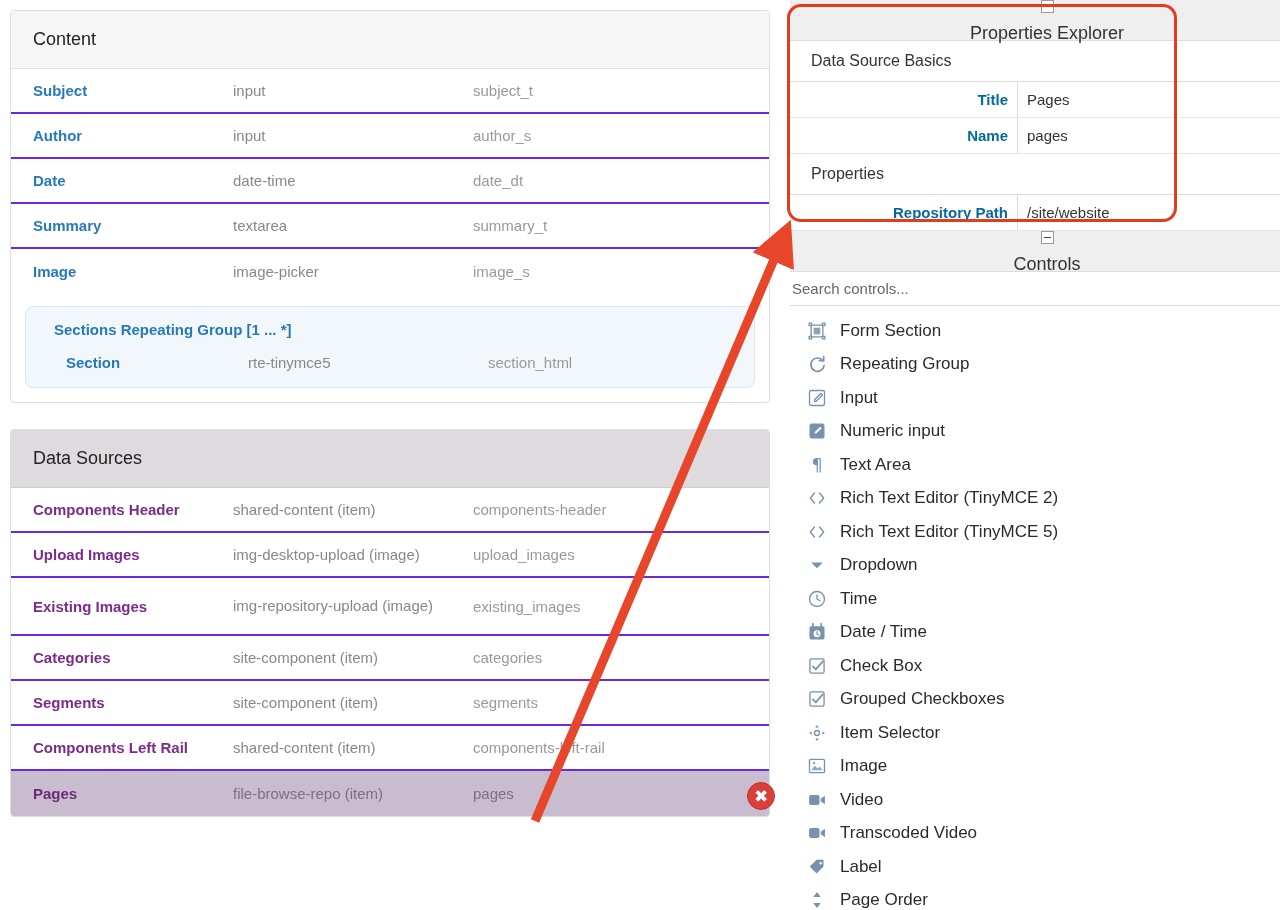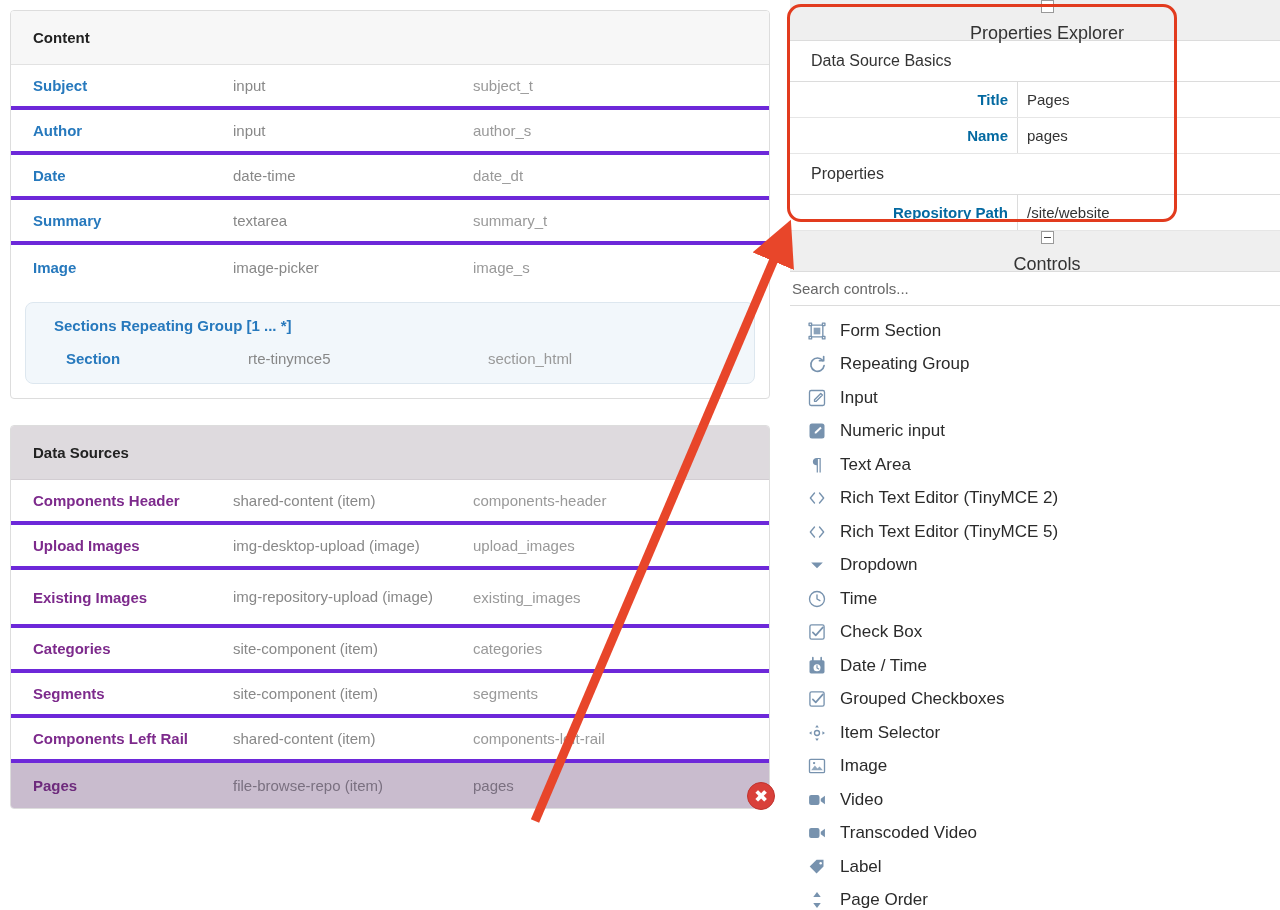--- a/index.html
+++ b/index.html
@@ -22,32 +22,32 @@
 
   .panel {
     background: #fff;
     border: 1px solid #dddddd;
     border-radius: 4px;
     margin-bottom: 26px;
     overflow: hidden;
   }
   .panel-head {
     padding: 18px 22px;
-    font-size: 15px;
-    font-weight: bold;
+    font-size: 18px;
+    font-weight: normal;
     color: #222;
     border-bottom: 1px solid #e2e2e2;
   }
   .panel-head.content-head { background: #f7f7f7; }
   .panel-head.ds-head { background: #dedade; border-bottom: 1px solid #d2cdd2; }
 
   .frow {
     display: flex;
     align-items: center;
-    border-bottom: 4px solid #6d28d9;
+    border-bottom: 2px solid #6d28d9;
     min-height: 45px;
     padding: 0 0 0 22px;
   }
   .frow:last-child { border-bottom: none; }
   .fname { width: 200px; font-size: 15px; font-weight: bold; }
   .fname.blue { color: #2779bd; }
   .fname.purple { color: #7d2a8c; }
   .ftype { width: 240px; font-size: 15px; color: #888888; }
   .fid { flex: 1; font-size: 15px; color: #999999; }
 
@@ -372,36 +372,36 @@
             <svg width="20" height="20" viewBox="0 0 24 24" fill="none" stroke="currentColor" stroke-width="1.6" stroke-linecap="round" stroke-linejoin="round">
               <circle cx="12" cy="12" r="9"></circle>
               <path d="M12 7v5l3.5 2"></path>
             </svg>
           </span>
           <span>Time</span>
         </div>
         <div class="ctrl-item">
           <span class="ctrl-icon">
             <svg width="20" height="20" viewBox="0 0 24 24" fill="none" stroke="currentColor" stroke-width="1.6" stroke-linecap="round" stroke-linejoin="round">
-              <rect x="3.5" y="3.5" width="17" height="17" rx="2"></rect>
-              <path d="M7 12.5l3.5 3.5L19 6.5" stroke-width="2"></path>
-            </svg>
-          </span>
-          <span>Check Box</span>
-        </div>
-        <div class="ctrl-item">
-          <span class="ctrl-icon">
-            <svg width="20" height="20" viewBox="0 0 24 24" fill="none" stroke="currentColor" stroke-width="1.6" stroke-linecap="round" stroke-linejoin="round">
               <rect x="3" y="5" width="18" height="16" rx="2" fill="currentColor" stroke="none"></rect>
               <path d="M7 2v4M17 2v4" stroke="currentColor" stroke-width="2"></path>
               <circle cx="12" cy="14" r="4.2" fill="#ffffff" stroke="none"></circle>
               <path d="M12 11.5v2.8l2 1.2" stroke="currentColor" stroke-width="1.4"></path>
             </svg>
           </span>
           <span>Date / Time</span>
+        </div>
+        <div class="ctrl-item">
+          <span class="ctrl-icon">
+            <svg width="20" height="20" viewBox="0 0 24 24" fill="none" stroke="currentColor" stroke-width="1.6" stroke-linecap="round" stroke-linejoin="round">
+              <rect x="3.5" y="3.5" width="17" height="17" rx="2"></rect>
+              <path d="M7 12.5l3.5 3.5L19 6.5" stroke-width="2"></path>
+            </svg>
+          </span>
+          <span>Check Box</span>
         </div>
         <div class="ctrl-item">
           <span class="ctrl-icon">
             <svg width="20" height="20" viewBox="0 0 24 24" fill="none" stroke="currentColor" stroke-width="1.6" stroke-linecap="round" stroke-linejoin="round">
               <rect x="3.5" y="3.5" width="17" height="17" rx="2"></rect>
               <path d="M7 12.5l3.5 3.5L19 6.5" stroke-width="2"></path>
             </svg>
           </span>
           <span>Grouped Checkboxes</span>
         </div>

